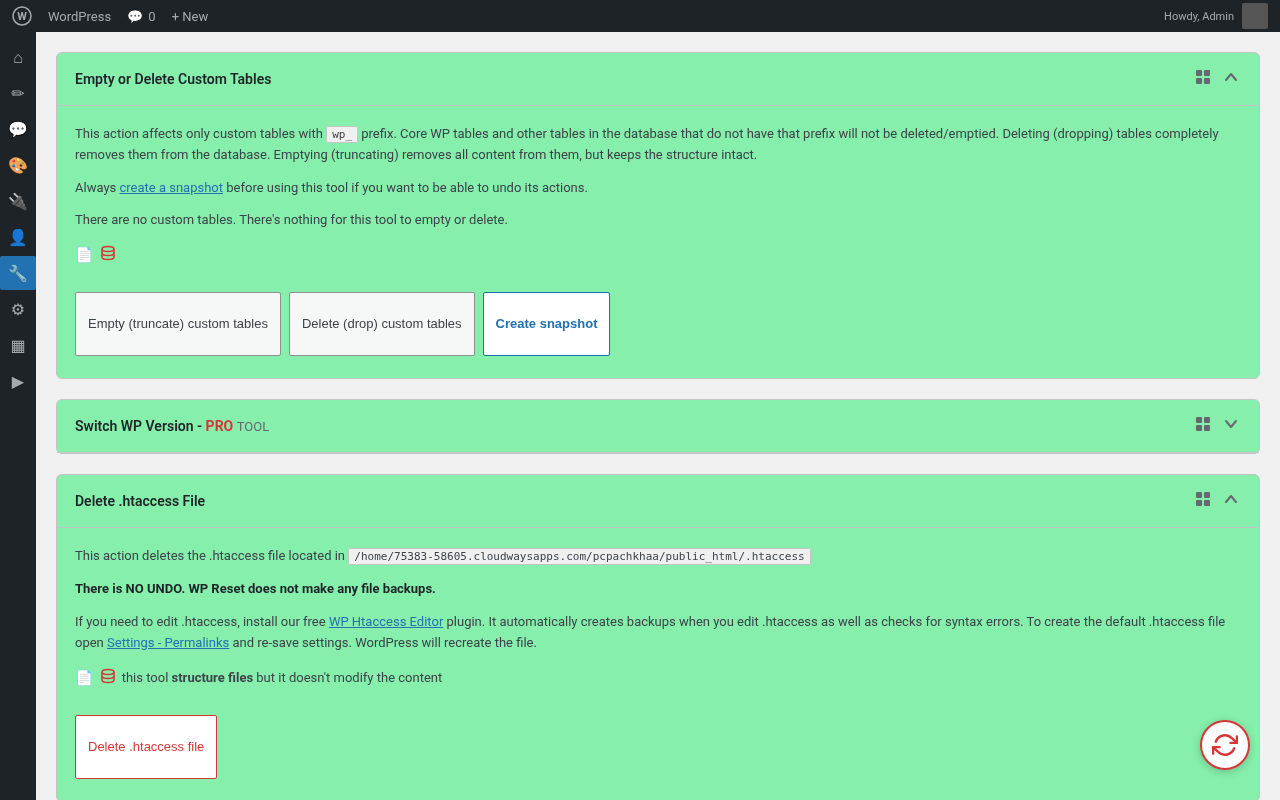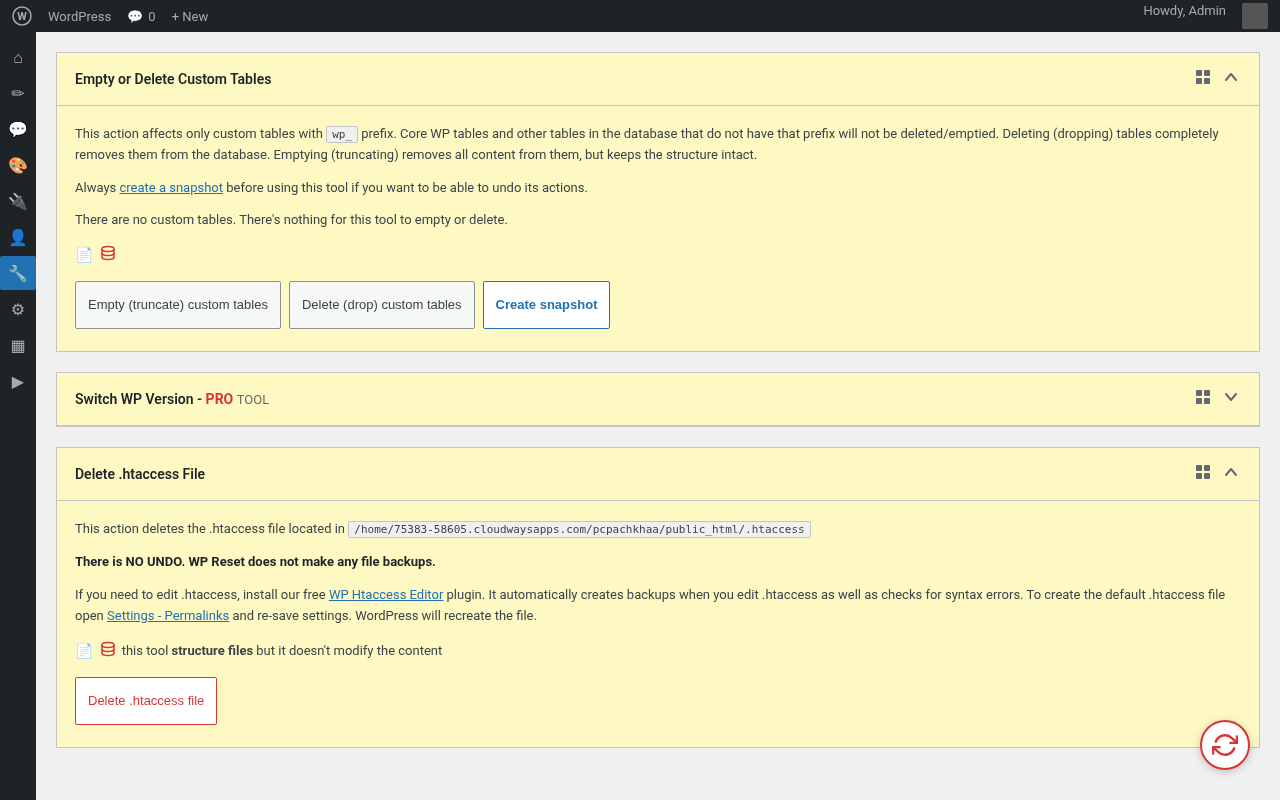--- a/index.html
+++ b/index.html
@@ -14,21 +14,21 @@
       align-items: center;
       justify-content: space-between;
       padding: 0 12px;
       position: fixed;
       top: 0; left: 0; right: 0;
       z-index: 100;
     }
     .adminbar-left { display: flex; align-items: center; gap: 16px; }
     .adminbar-logo { color: #a7aaad; font-size: 20px; display: flex; align-items: center; }
     .adminbar-item { color: #a7aaad; font-size: 13px; display: flex; align-items: center; gap: 5px; cursor: pointer; }
-    .adminbar-right { color: #a7aaad; font-size: 13px; display: flex; gap: 16px; }
+    .adminbar-right { color: #a7aaad; font-size: 11px; display: flex; align-items: center; gap: 8px; }
     .adminbar-avatar { width: 26px; height: 26px; background: #555; border-radius: 2px; }
 
     
     #sidebar {
       position: fixed;
       top: 32px;
       left: 0;
       width: 36px;
       bottom: 0;
       background: #1d2327;
@@ -56,23 +56,23 @@
     #main {
       margin-top: 32px;
       margin-left: 36px;
       padding: 20px 20px 20px 20px;
       min-height: calc(100vh - 32px);
       background: #f0f0f1;
     }
 
     
     .panel {
-      background: #fef9c3;
+      background: #86efac;
       border: 1px solid #c3c4c7;
-      border-radius: 0;
+      border-radius: 6px;
       margin-bottom: 20px;
     }
     .panel-header {
       display: flex;
       align-items: center;
       justify-content: space-between;
       padding: 14px 18px;
       border-bottom: 1px solid #c3c4c7;
     }
     .panel-title {
@@ -126,27 +126,28 @@
     .icon-db { color: #d63638; font-size: 15px; }
 
     .actions-row {
       display: flex;
       align-items: center;
       gap: 8px;
       margin-top: 16px;
     }
 
     .btn {
-      padding: 14px 12px;
+      padding: 22px 12px;
       font-size: 13px;
       border-radius: 2px;
       cursor: pointer;
       line-height: 1.4;
       border: 1px solid;
       display: inline-block;
+      margin-top: 11px;
     }
     .btn-default {
       background: #f6f7f7;
       border-color: #8c8f94;
       color: #3c434a;
     }
     .btn-primary {
       background: #fff;
       border-color: #2271b1;
       color: #2271b1;

